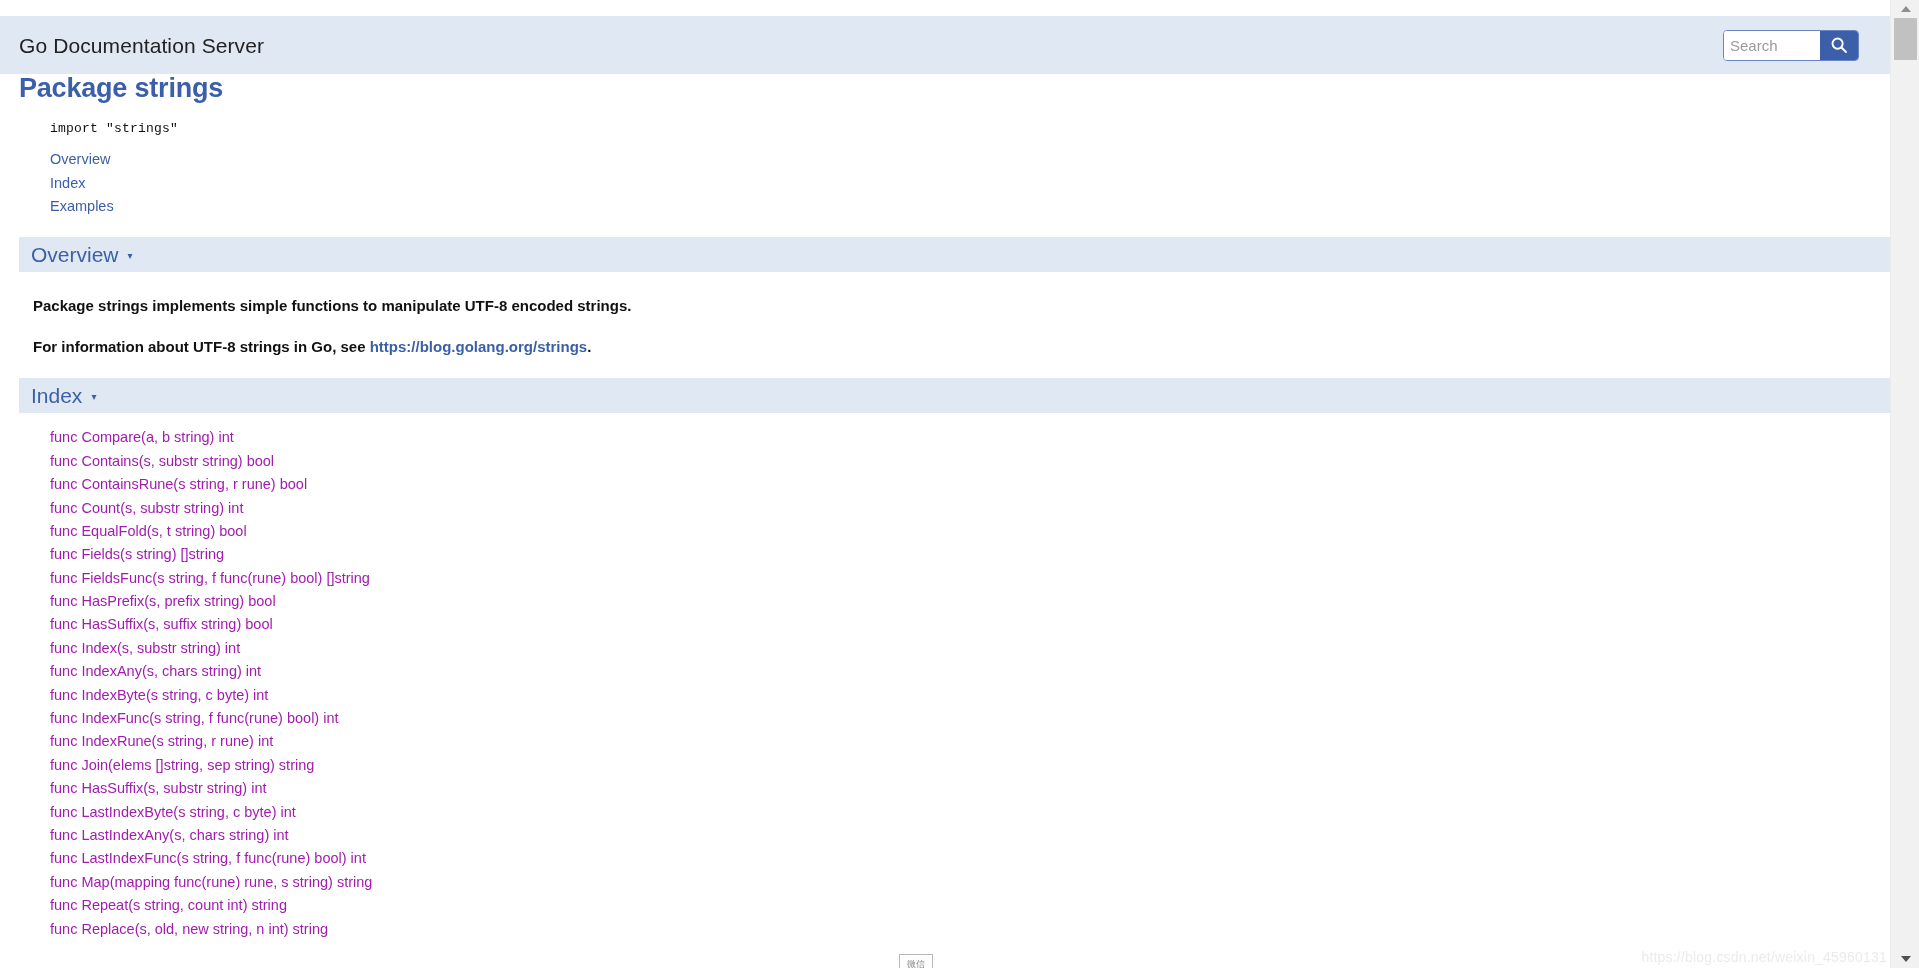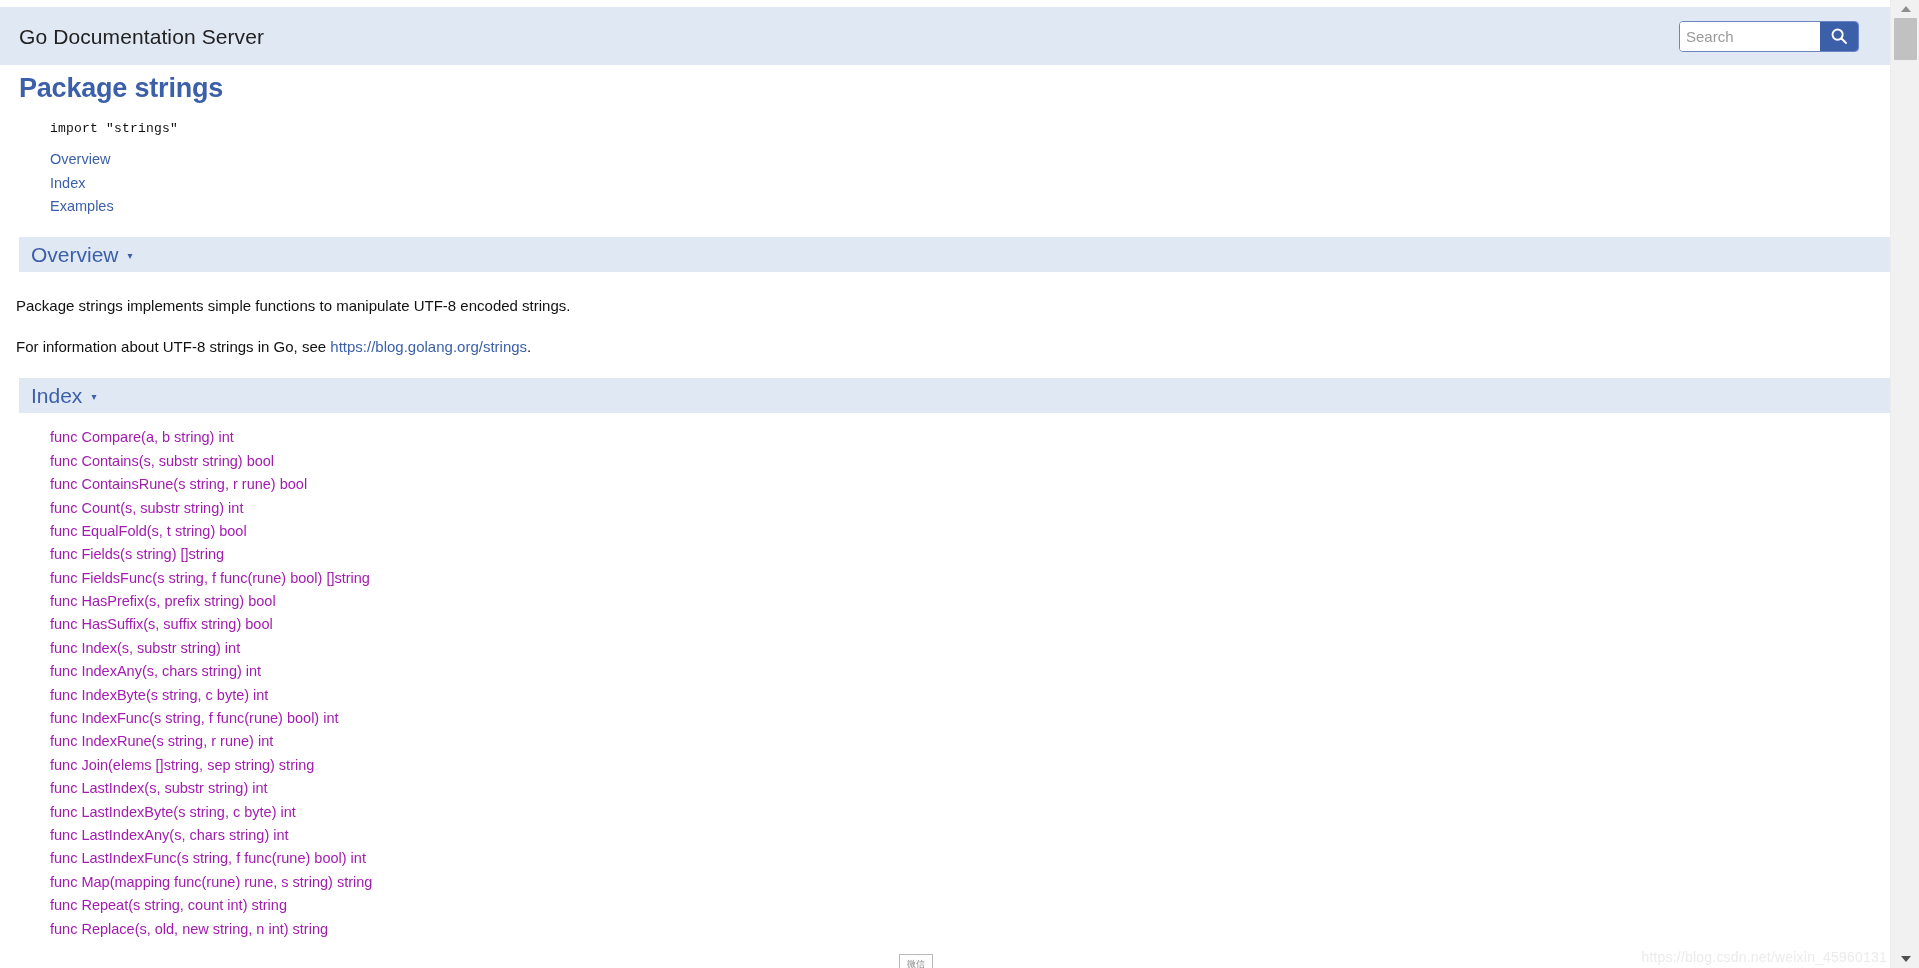--- a/index.html
+++ b/index.html
@@ -18,21 +18,21 @@
     position: relative;
     width: 1919px;
     height: 968px;
     background: #ffffff;
     overflow: hidden;
   }
 
   
   #topbar {
     position: absolute;
-    top: 7px; left: 0;
+    top: 16px; left: 0;
     width: 1890px;
     height: 58px;
     background: #E0E8F4;
     display: flex;
     align-items: center;
   }
   #topbar-title {
     margin-left: 19px;
     font-size: 21px;
     color: #222222;
@@ -46,21 +46,20 @@
   
   #search-form {
     display: flex;
     align-items: stretch;
     margin-right: 31px;
     height: 31px;
     border: 1px solid #6B84C4;
     border-radius: 4px;
     overflow: hidden;
     background: #ffffff;
-    gap: 44px;
   }
   #search-input {
     width: 96px;
     border: 0;
     outline: none;
     padding: 0 6px;
     font-size: 15px;
     font-family: "Liberation Sans", sans-serif;
     color: #333;
     background: #ffffff;
@@ -140,21 +139,21 @@
   }
   .section-bar .toggle-arrow {
     margin-left: 9px;
     font-size: 10px;
     color: #3B5FA8;
     line-height: 1;
     transform: translateY(1px);
   }
 
   
-  #overview-body { padding: 0 0 0 16px; }
+  #overview-body { padding: 0 0 0 33px; font-weight: bold; }
   #overview-body p {
     margin: 0;
     font-size: 15px;
     line-height: 15px;
     color: #111111;
   }
   #overview-p1 { padding-top: 26px; }
   #overview-p2 { padding-top: 26px; }
   #overview-body a {
     color: #3B5FA8;
@@ -301,21 +300,21 @@
         <a class="fn-entry" href="#fn-6">func Fields(s string) []string</a>
         <a class="fn-entry" href="#fn-7">func FieldsFunc(s string, f func(rune) bool) []string</a>
         <a class="fn-entry" href="#fn-8">func HasPrefix(s, prefix string) bool</a>
         <a class="fn-entry" href="#fn-9">func HasSuffix(s, suffix string) bool</a>
         <a class="fn-entry" href="#fn-10">func Index(s, substr string) int</a>
         <a class="fn-entry" href="#fn-11">func IndexAny(s, chars string) int</a>
         <a class="fn-entry" href="#fn-12">func IndexByte(s string, c byte) int</a>
         <a class="fn-entry" href="#fn-13">func IndexFunc(s string, f func(rune) bool) int</a>
         <a class="fn-entry" href="#fn-14">func IndexRune(s string, r rune) int</a>
         <a class="fn-entry" href="#fn-15">func Join(elems []string, sep string) string</a>
-        <a class="fn-entry" href="#fn-16">func LastIndex(s, substr string) int</a>
+        <a class="fn-entry" href="#fn-16">func HasSuffix(s, substr string) int</a>
         <a class="fn-entry" href="#fn-18">func LastIndexByte(s string, c byte) int</a>
         <a class="fn-entry" href="#fn-17">func LastIndexAny(s, chars string) int</a>
         <a class="fn-entry" href="#fn-19">func LastIndexFunc(s string, f func(rune) bool) int</a>
         <a class="fn-entry" href="#fn-20">func Map(mapping func(rune) rune, s string) string</a>
         <a class="fn-entry" href="#fn-21">func Repeat(s string, count int) string</a>
         <a class="fn-entry" href="#fn-22">func Replace(s, old, new string, n int) string</a>
       </div>
 
   </div>
 

